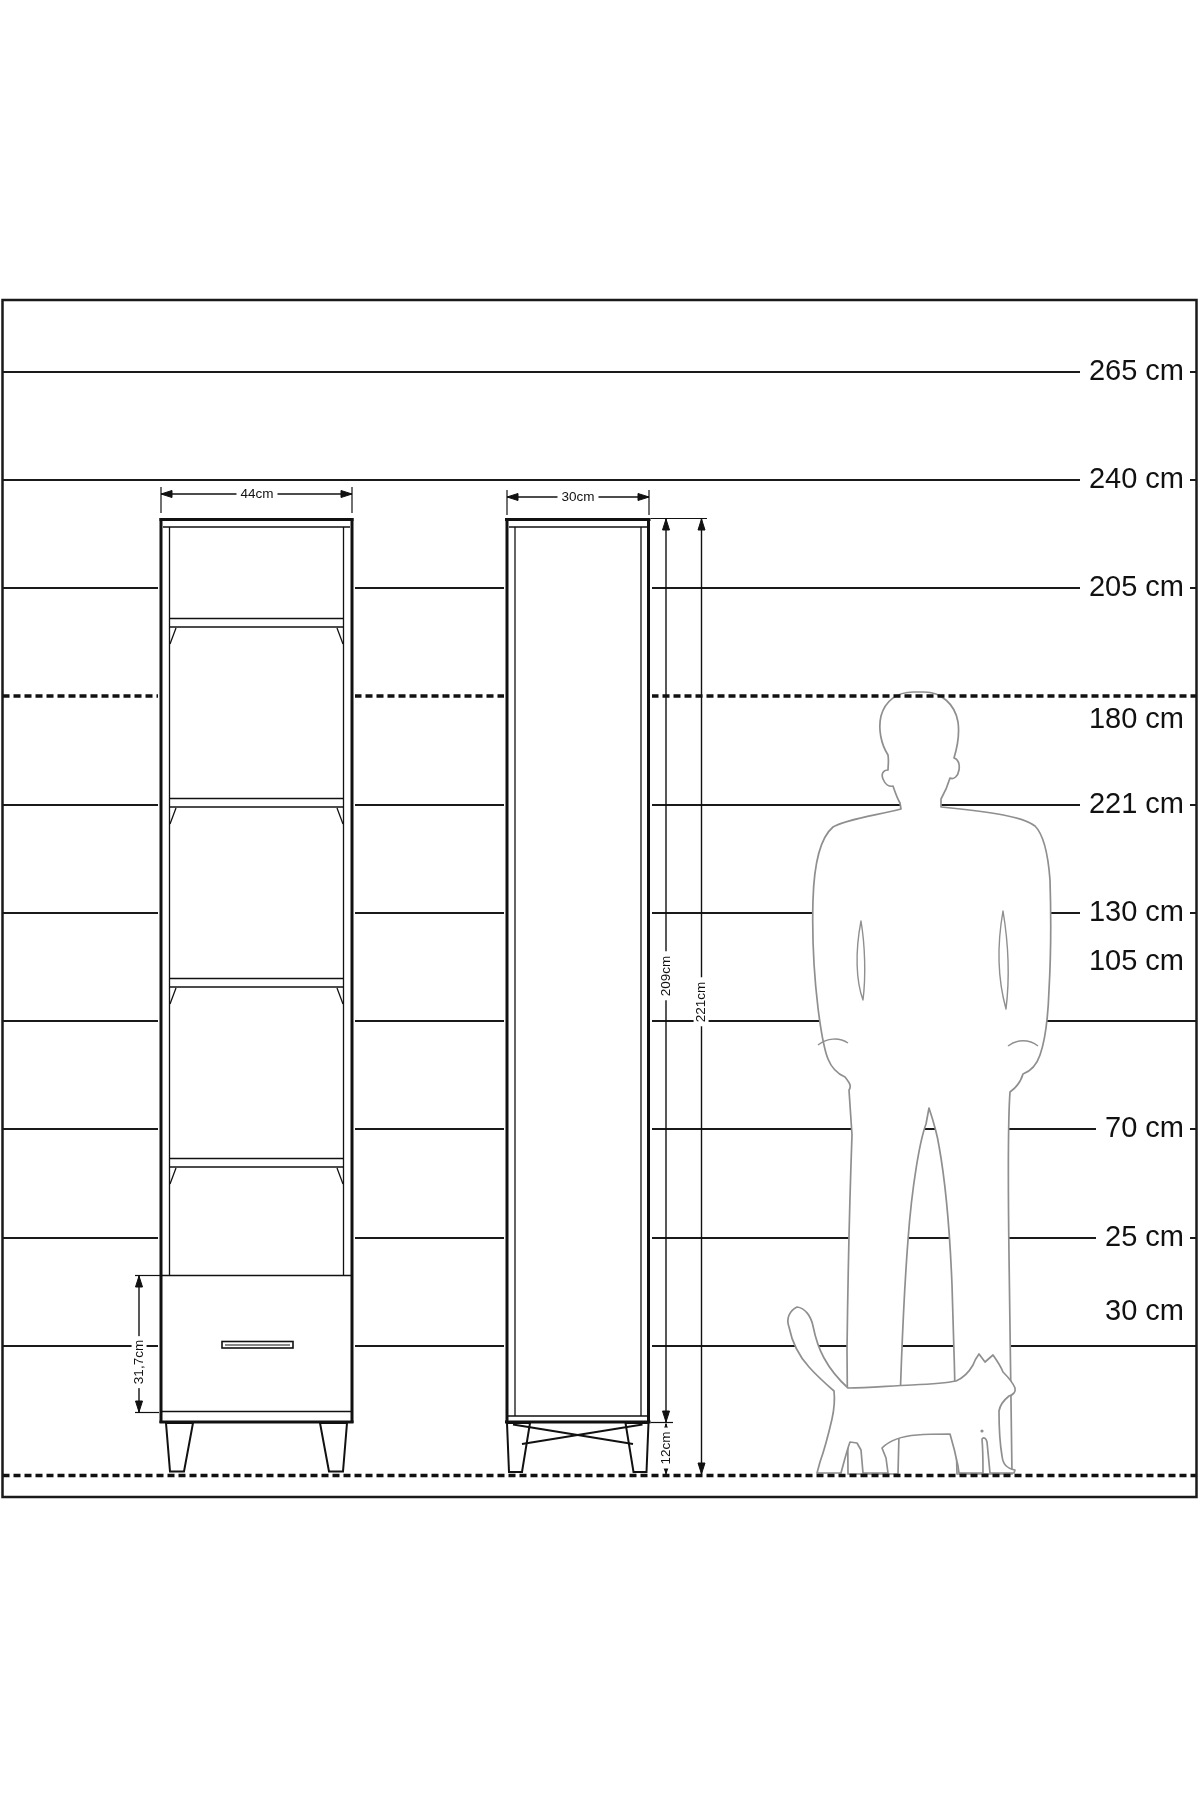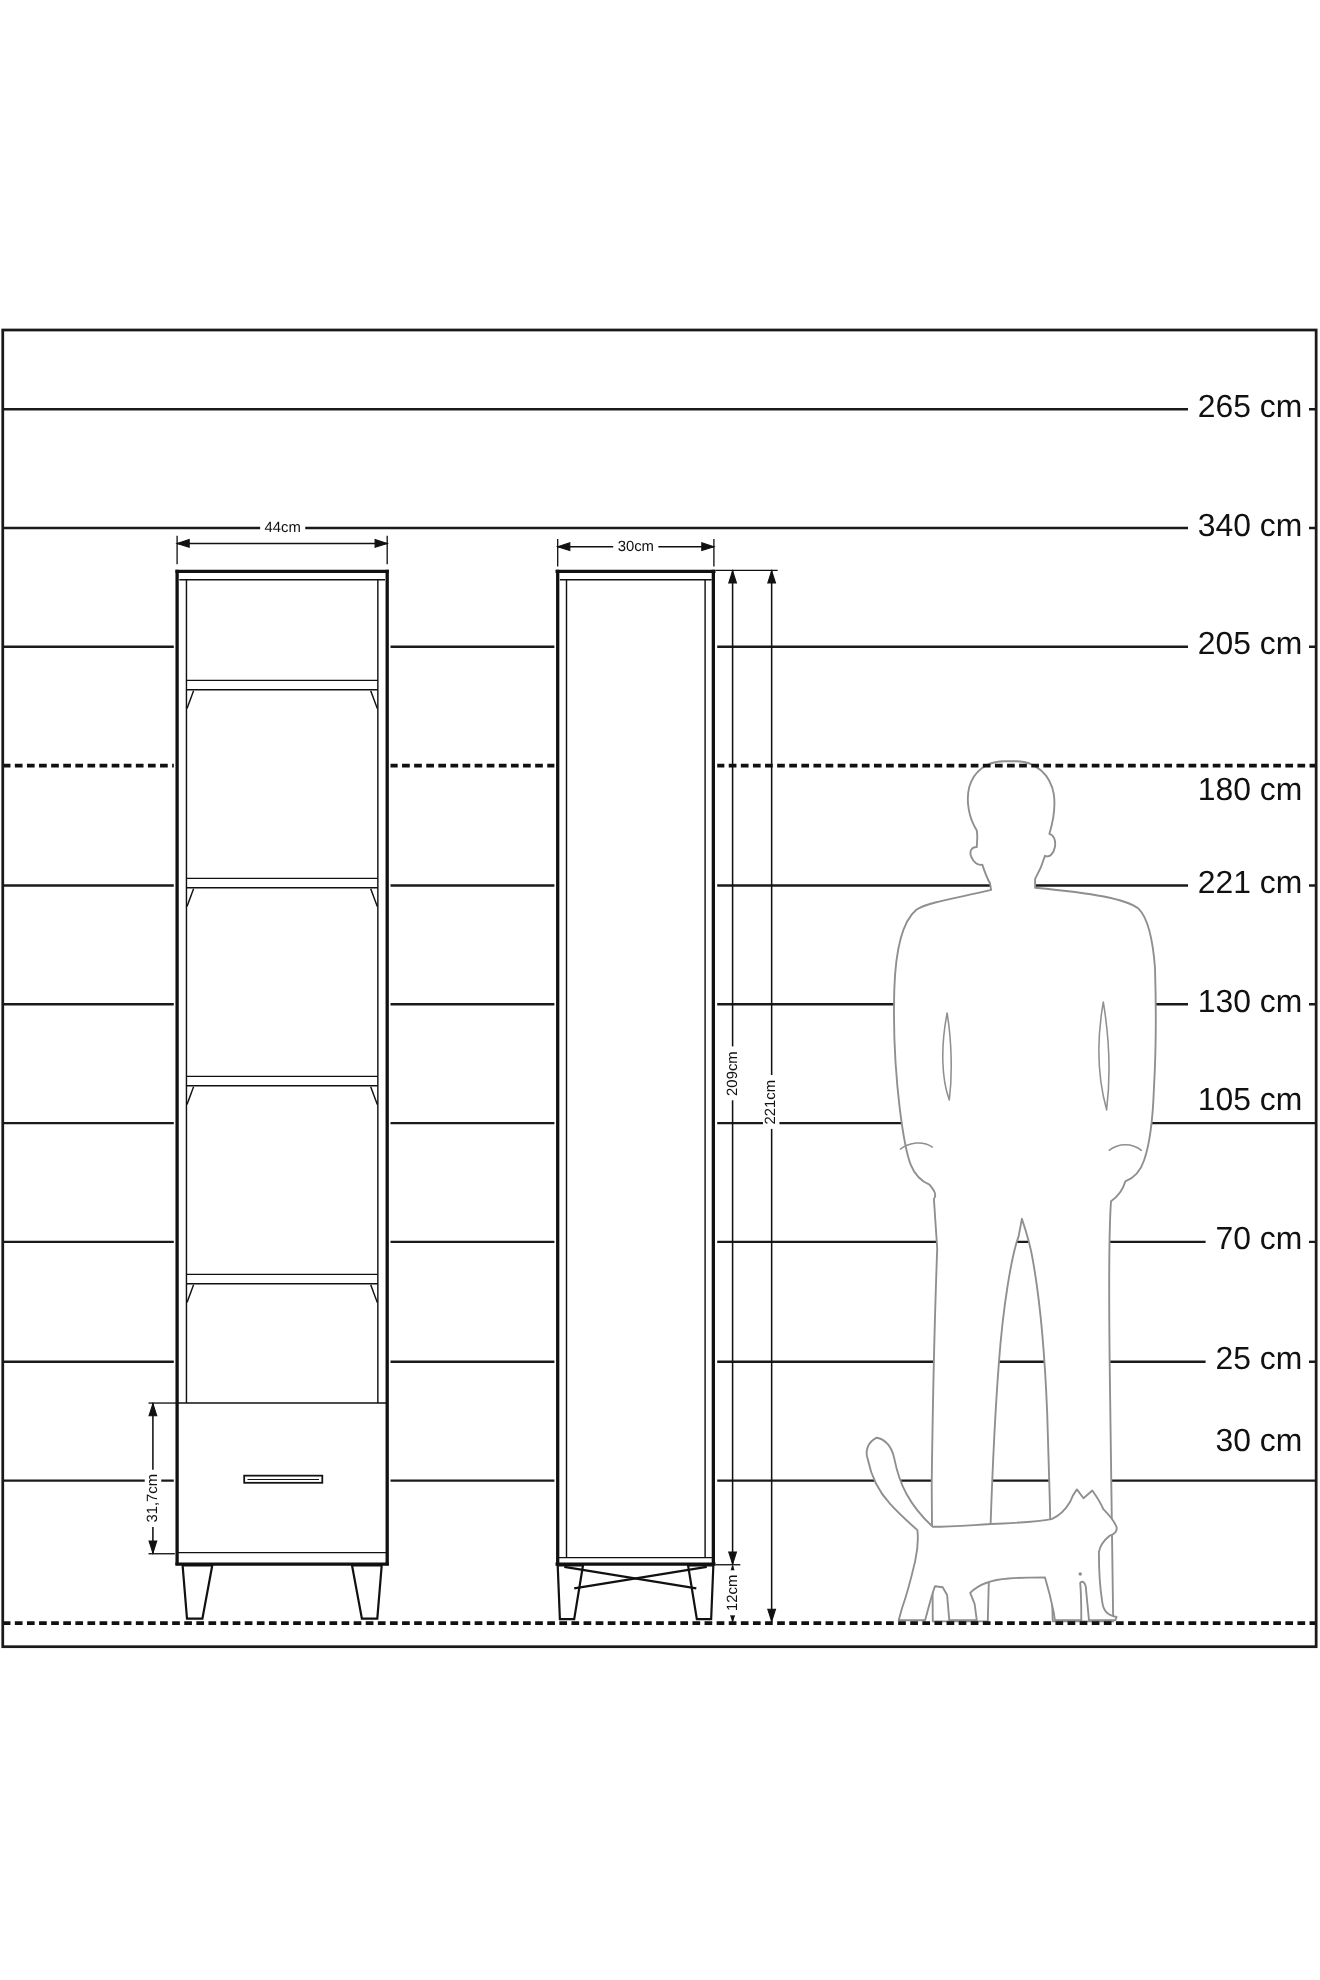--- a/index.html
+++ b/index.html
@@ -241,30 +241,30 @@
 
     <g>
       <line x1="666" y1="1423.5" x2="666" y2="1474" stroke-width="1.4"></line>
       <polygon points="666,1424 663,1432.5 669,1432.5"></polygon>
       <polygon points="666,1473.5 663,1465 669,1465"></polygon>
     </g>
   </g>
 </svg>
 
 <div class="scale-label" style="top:372px">265 cm</div>
-<div class="scale-label" style="top:480px">340 cm</div>
+<div class="scale-label" style="top:480px">240 cm</div>
 <div class="scale-label" style="top:588px">205 cm</div>
 <div class="scale-label" style="top:720px">180 cm</div>
 <div class="scale-label" style="top:805px">221 cm</div>
 <div class="scale-label" style="top:913px">130 cm</div>
-<div class="scale-label" style="top:1002px">105 cm</div>
+<div class="scale-label" style="top:962px">105 cm</div>
 <div class="scale-label" style="top:1129px">70 cm</div>
 <div class="scale-label" style="top:1238px">25 cm</div>
 <div class="scale-label" style="top:1312px">30 cm</div>
 
-<div class="dim-label" style="left:257px;top:480px">44cm</div>
+<div class="dim-label" style="left:257px;top:494px">44cm</div>
 <div class="dim-label" style="left:578px;top:497px">30cm</div>
 <div class="dim-label vertical" style="left:139px;top:1362px">31,7cm</div>
 <div class="dim-label vertical" style="left:666px;top:976px">209cm</div>
 <div class="dim-label vertical" style="left:701px;top:1002px">221cm</div>
 <div class="dim-label vertical" style="left:666px;top:1448px">12cm</div>
 
 </div>
 
 </body></html>

